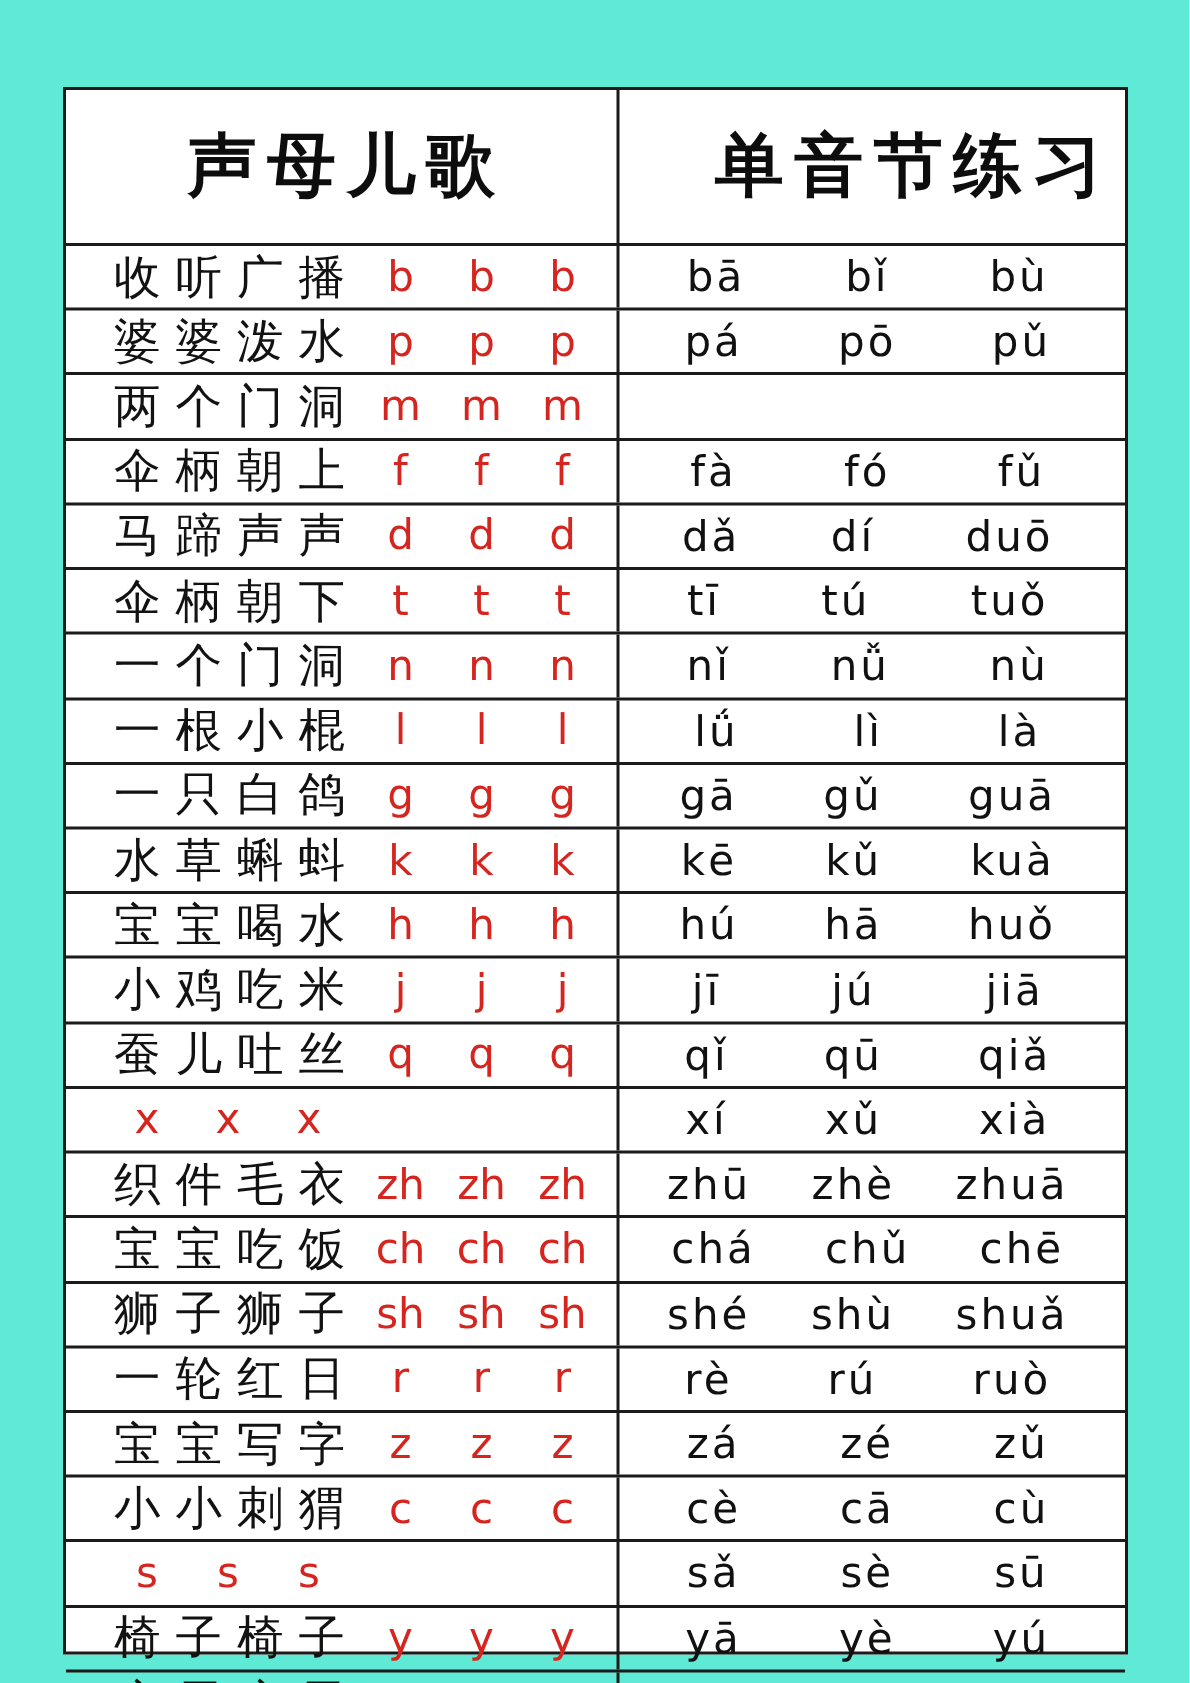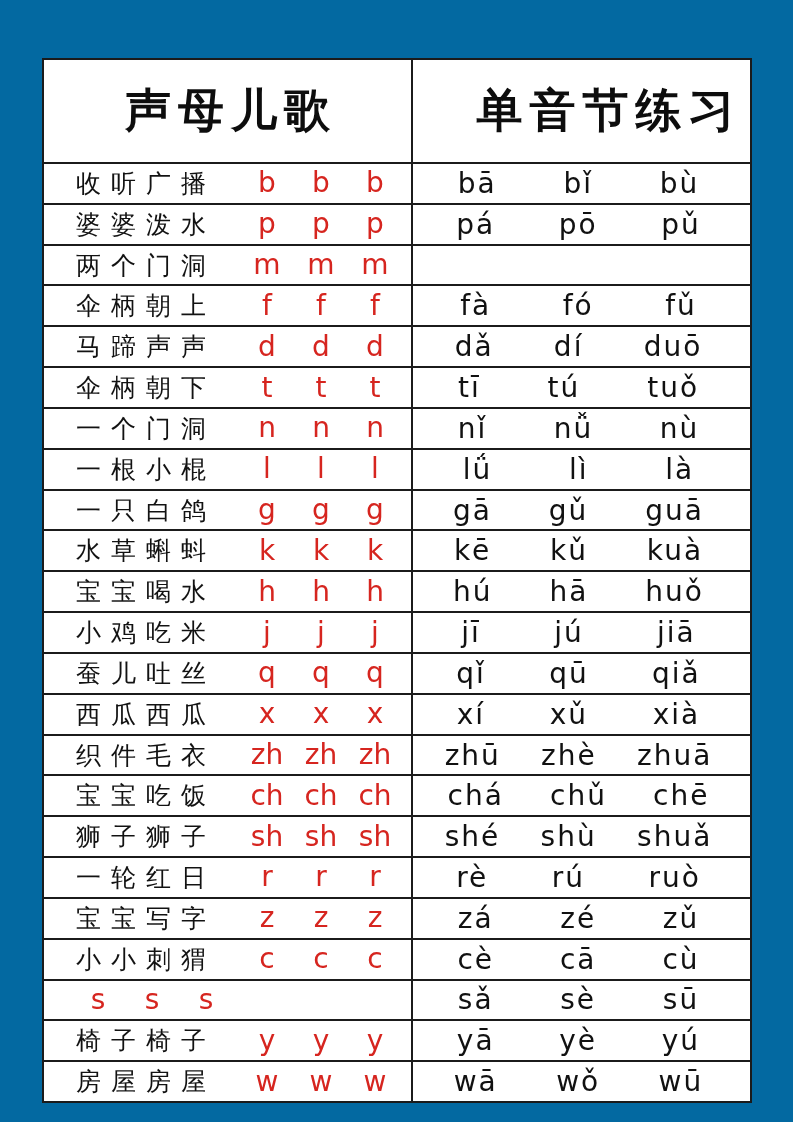--- a/index.html
+++ b/index.html
@@ -7,21 +7,21 @@
     padding: 0;
     background: #ffffff;
     width: 793px;
     height: 1122px;
     overflow: hidden;
   }
   .page {
     position: relative;
     width: 793px;
     height: 1122px;
-    background: #0369a1;
+    background: #5eead4;
   }
   .pinyin-table {
     position: absolute;
     left: 42px;
     top: 58px;
     width: 706px;
     height: 1041px;
     border: 2px solid #1b1b1b;
     display: flex;
     flex-direction: column;
@@ -78,21 +78,21 @@
     justify-content: space-between;
   }
   .cell.right {
     flex: 1;
     justify-content: space-around;
     padding: 0 26px 0 20px;
     gap: 17px;
   }
   .phrase {
     font-family: "Liberation Serif", serif;
-    font-size: 25px;
+    font-size: 31px;
     letter-spacing: 10px;
     color: #121212;
     white-space: nowrap;
   }
   .letters {
     display: flex;
     width: 152px;
     flex: 0 0 152px;
     justify-content: space-between;
   }
@@ -320,21 +320,20 @@
     </div>
     <div class="cell right">
             <span class="syllable">qǐ</span>
             <span class="syllable">qū</span>
             <span class="syllable">qiǎ</span>
           </div>
   </div>
 
   <div class="row">
     <div class="cell left">
-      <span class="phrase">西瓜西瓜</span>
       <span class="letters">
               <span class="letter">x</span>
               <span class="letter">x</span>
               <span class="letter">x</span>
             </span>
     </div>
     <div class="cell right">
             <span class="syllable">xí</span>
             <span class="syllable">xǔ</span>
             <span class="syllable">xià</span>

